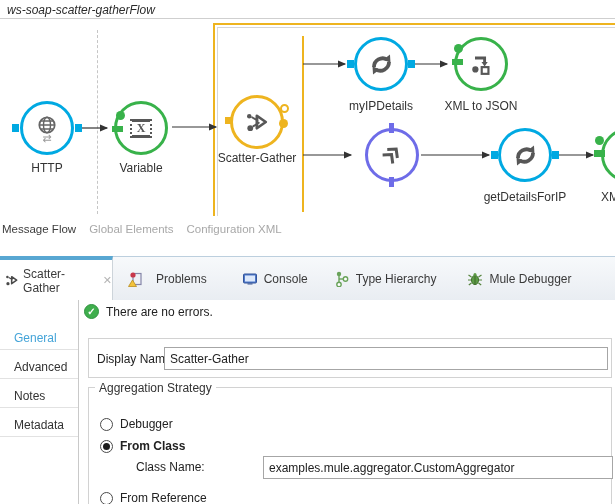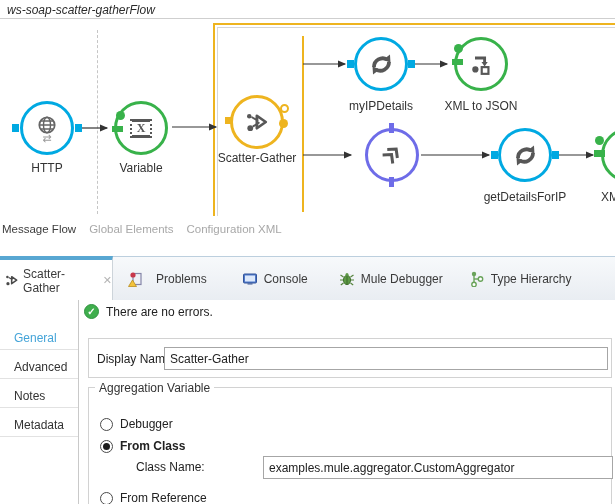--- a/index.html
+++ b/index.html
@@ -243,38 +243,38 @@
         <span>Problems</span>
       </div>
       <div class="otab t2">
         <svg width="16" height="16" viewBox="0 0 16 16">
           <rect x="1.5" y="3" width="13" height="9" rx="1" fill="#4f79c9" stroke="#33549b" stroke-width="1"></rect>
           <rect x="3" y="4.5" width="10" height="6" fill="#dde9fb"></rect>
           <rect x="5.5" y="12" width="5" height="1.6" fill="#5d74a8"></rect>
         </svg>
         <span>Console</span>
       </div>
-      <div class="otab t4">
-        <svg width="16" height="16" viewBox="0 0 16 16">
-          <ellipse cx="8" cy="9" rx="3.6" ry="4.6" fill="#5d9a46" stroke="#41702f" stroke-width="1"></ellipse>
-          <line x1="8" y1="5" x2="8" y2="13" stroke="#3c6b2b" stroke-width="1"></line>
-          <path d="M4.5 6 L1.5 4 M4.2 9 L1 9 M4.5 12 L1.8 14 M11.5 6 L14.5 4 M11.8 9 L15 9 M11.5 12 L14.2 14" stroke="#55843d" stroke-width="1.2"></path>
-          <circle cx="8" cy="3.4" r="1.5" fill="#5d9a46"></circle>
-        </svg>
-        <span>Mule Debugger</span>
-      </div>
       <div class="otab t3">
         <svg width="15" height="16" viewBox="0 0 15 16">
           <circle cx="4" cy="3" r="2.2" fill="#69a35a"></circle>
           <line x1="4" y1="5" x2="4" y2="13" stroke="#69a35a" stroke-width="1.4"></line>
           <line x1="4" y1="8" x2="9" y2="8" stroke="#69a35a" stroke-width="1.4"></line>
           <circle cx="10.5" cy="8" r="2.2" fill="#fff" stroke="#69a35a" stroke-width="1.4"></circle>
           <circle cx="4" cy="13.5" r="2.2" fill="#fff" stroke="#69a35a" stroke-width="1.4"></circle>
         </svg>
         <span>Type Hierarchy</span>
+      </div>
+      <div class="otab t4">
+        <svg width="16" height="16" viewBox="0 0 16 16">
+          <ellipse cx="8" cy="9" rx="3.6" ry="4.6" fill="#5d9a46" stroke="#41702f" stroke-width="1"></ellipse>
+          <line x1="8" y1="5" x2="8" y2="13" stroke="#3c6b2b" stroke-width="1"></line>
+          <path d="M4.5 6 L1.5 4 M4.2 9 L1 9 M4.5 12 L1.8 14 M11.5 6 L14.5 4 M11.8 9 L15 9 M11.5 12 L14.2 14" stroke="#55843d" stroke-width="1.2"></path>
+          <circle cx="8" cy="3.4" r="1.5" fill="#5d9a46"></circle>
+        </svg>
+        <span>Mule Debugger</span>
       </div>
     </div>
   </div>
 
   <div class="props">
     <div class="side-item active" style="top:31px;">General</div>
     <div class="side-sep" style="top:49px;"></div>
     <div class="side-item" style="top:60px;">Advanced</div>
     <div class="side-sep" style="top:78px;"></div>
     <div class="side-item" style="top:89px;">Notes</div>
@@ -287,21 +287,21 @@
       <span class="okicon">✓</span>
       <span class="status-text">There are no errors.</span>
     </div>
 
     <div class="group g1">
       <span class="fld-label" style="left:8px; top:13px;">Display Name:</span>
       <input class="tinput" style="left: 75px; top: 8px; width: 444px;" value="Scatter-Gather">
     </div>
 
     <div class="group g2">
-      <span class="legend">Aggregation Variable</span>
+      <span class="legend">Aggregation Strategy</span>
 
       <div class="radio-row" style="left:11px; top:29px;">
         <span class="radio"></span>
         <span>Debugger</span>
       </div>
 
       <div class="radio-row" style="left:11px; top:51px;font-weight:bold;">
         <span class="radio checked"></span>
         <span>From Class</span>
       </div>

